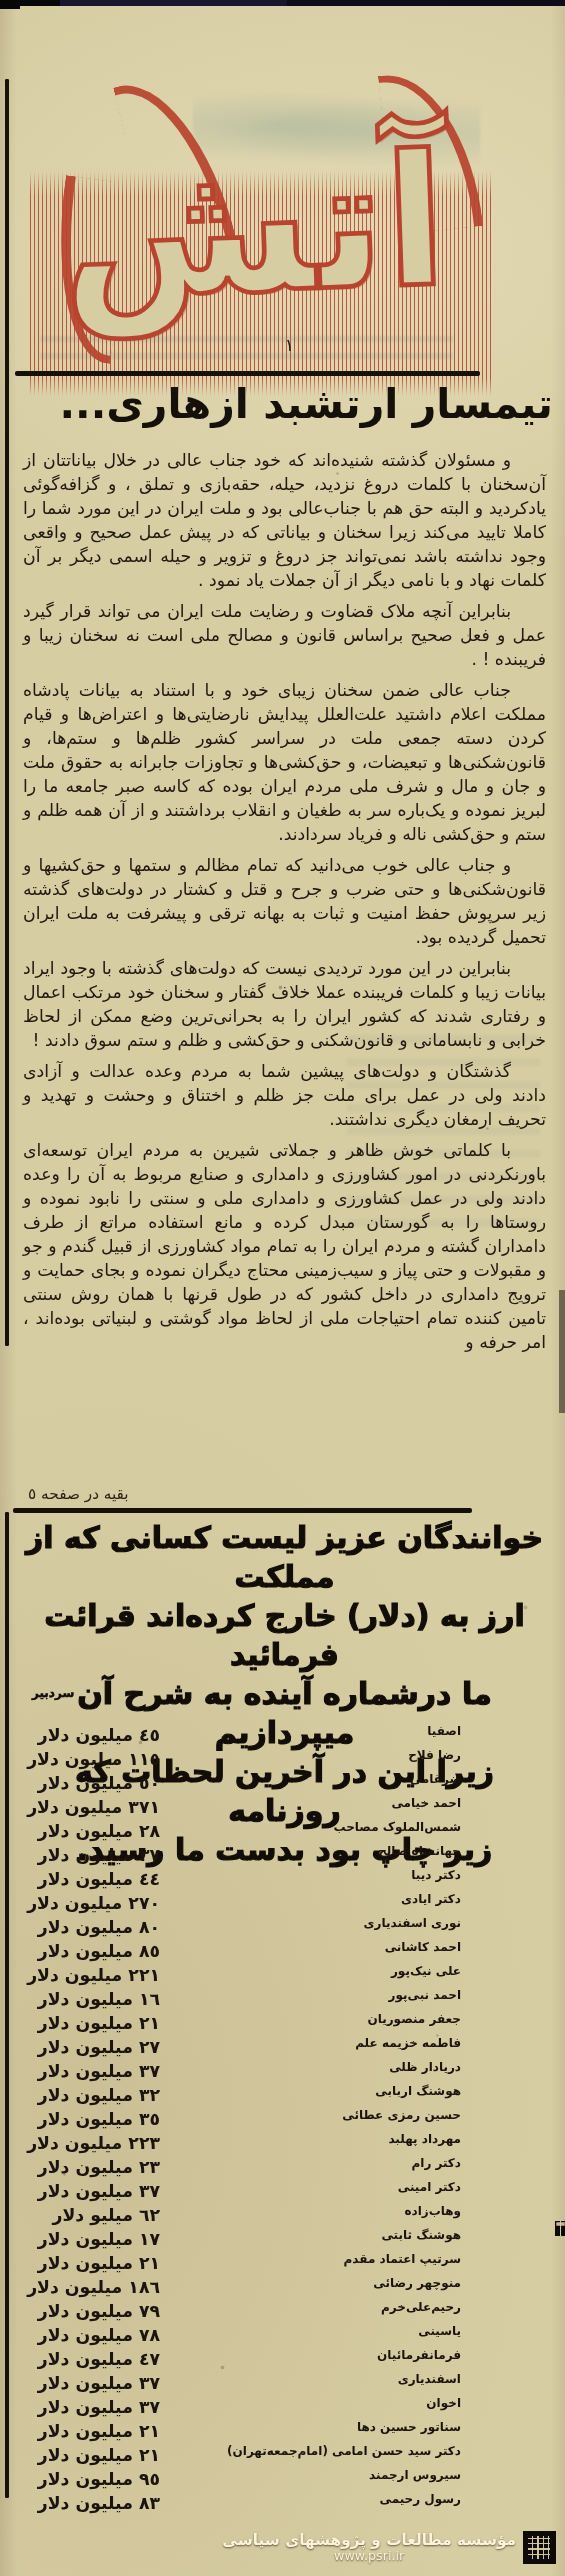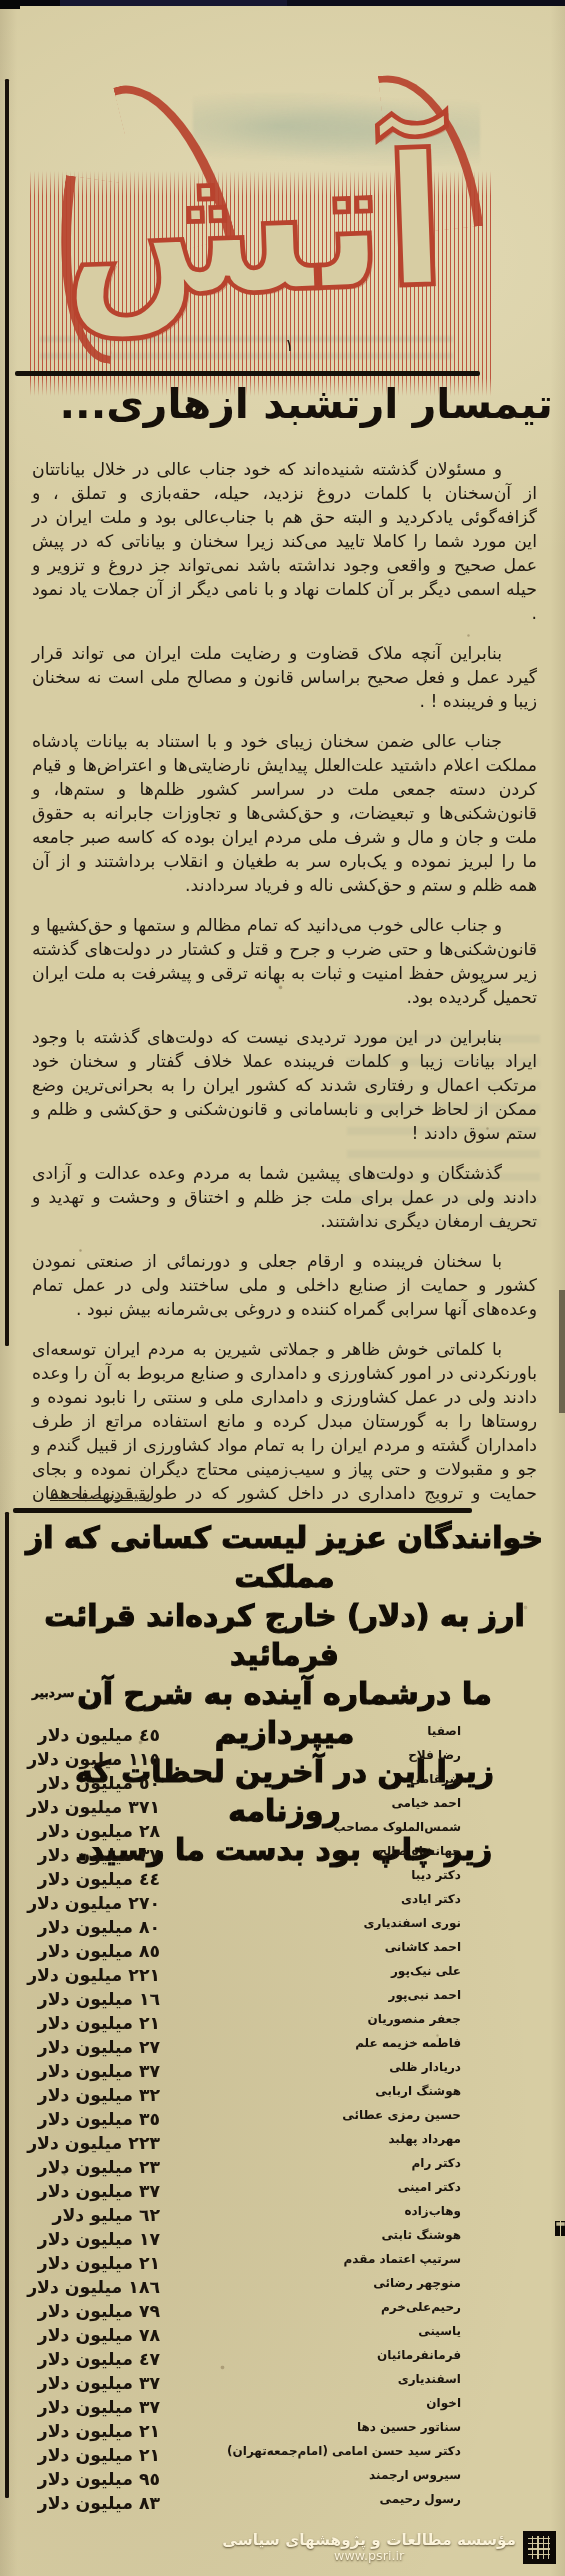--- a/index.html
+++ b/index.html
@@ -59,21 +59,21 @@
     font-size:17.3px;color:#221a10;}
   
   .hrule{position:absolute;height:4.7px;background:#15100a;border-radius:2px;}
   .r1{left:14.7px;top:371px;width:465px;}
   .r2{left:13.3px;top:1508px;width:459px;}
   
   .headline{position:absolute;right:12px;top:380px;width:539px;direction:rtl;text-align:right;
     font-size:41px;font-weight:800;color:#16100a;letter-spacing:-0.7px;}
   .body-text{position:absolute;right:12px;top:441px;width:537px;height:1064px;overflow:hidden;
     direction:rtl;text-align:justify;font-size:17.3px;line-height:24px;color:#221a11;}
-  .body-text p{margin:16px;}
+  .body-text p{margin:7px;}
   .body-text p.ind{text-indent:35px;}
   .cont-note{display:block;text-align:left;font-size:15.3px;margin-top:1.3px;color:#2a2115;}
   
   .notice{position:absolute;right:12px;top:1518px;width:537px;direction:rtl;text-align:right;color:#120d06;}
   .notice .nline{font-size:30px;line-height:39px;font-weight:700;
     -webkit-text-stroke:1.2px #120d06;text-stroke:1.2px #120d06;letter-spacing:0;text-align:center;}
   .signature{position:absolute;left:32px;top:1686px;font-size:12px;font-weight:700;
     -webkit-text-stroke:0.5px #120d06;color:#120d06;}
   
   .clist{position:absolute;right:12px;top:1724px;width:537px;}
@@ -132,25 +132,24 @@
       <p class="ind">بنابراین آنچه ملاک قضاوت و رضایت ملت ایران می تواند قرار گیرد عمل و فعل صحیح براساس قانون و مصالح ملی است نه سخنان زیبا و فریبنده ! .</p>
 
       <p class="ind">جناب عالی ضمن سخنان زیبای خود و با استناد به بیانات پادشاه مملکت اعلام داشتید علت‌العلل پیدایش نارضایتی‌ها و اعتراض‌ها و قیام کردن دسته جمعی ملت در سراسر کشور ظلم‌ها و ستم‌ها، و قانون‌شکنی‌ها و تبعیضات، و حق‌کشی‌ها و تجاوزات جابرانه به حقوق ملت و جان و مال و شرف ملی مردم ایران بوده که کاسه صبر جامعه ما را لبریز نموده و یک‌باره سر به طغیان و انقلاب برداشتند و از آن همه ظلم و ستم و حق‌کشی ناله و فریاد سردادند.</p>
 
       <p class="ind">و جناب عالی خوب می‌دانید که تمام مظالم و ستمها و حق‌کشیها و قانون‌شکنی‌ها و حتی ضرب و جرح و قتل و کشتار در دولت‌های گذشته زیر سرپوش حفظ امنیت و ثبات به بهانه ترقی و پیشرفت به ملت ایران تحمیل گردیده بود.</p>
 
       <p class="ind">بنابراین در این مورد تردیدی نیست که دولت‌های گذشته با وجود ایراد بیانات زیبا و کلمات فریبنده عملا خلاف گفتار و سخنان خود مرتکب اعمال و رفتاری شدند که کشور ایران را به بحرانی‌ترین وضع ممکن از لحاظ خرابی و نابسامانی و قانون‌شکنی و حق‌کشی و ظلم و ستم سوق دادند !</p>
 
       <p class="ind">گذشتگان و دولت‌های پیشین شما به مردم وعده عدالت و آزادی دادند ولی در عمل برای ملت جز ظلم و اختناق و وحشت و تهدید و تحریف ارمغان دیگری نداشتند.</p>
 
-      <p class="ind">با سخنان فریبنده و ارقام جعلی و دورنمائی از صنعتی نمودن کشور و حمایت از صنایع داخلی و ملی ساختند ولی در عمل تمام وعده‌های آنها سرابی گمراه کننده و دروغی بی‌شرمانه بیش نبود .</p>
 
       <p class="ind">با کلماتی خوش ظاهر و جملاتی شیرین به مردم ایران توسعه‌ای باورنکردنی در امور کشاورزی و دامداری و صنایع مربوط به آن را وعده دادند ولی در عمل کشاورزی و دامداری ملی و سنتی را نابود نموده و روستاها را به گورستان مبدل کرده و مانع استفاده مراتع از طرف دامداران گشته و مردم ایران را به تمام مواد کشاورزی از قبیل گندم و جو و مقبولات و حتی پیاز و سیب‌زمینی محتاج دیگران نموده و بجای حمایت و ترویج دامداری در داخل کشور که در طول قرنها با همان روش سنتی تامین کننده تمام احتیاجات ملی از لحاظ مواد گوشتی و لبنیاتی بوده‌اند ، امر حرفه و</p>
     </div>
-  <div class="cont-note" style="position:absolute;left:50px;top:1484px;width:147px;text-decoration:underline;" dir="rtl">بقیه در صفحه ٥</div>
+  <div class="cont-note" style="position:absolute;left:28px;top:1484px;width:147px;" dir="rtl">بقیه در صفحه ٥</div>
 
   <div class="hrule r2"></div>
 
   <div class="notice" dir="rtl">
 
       <div class="nline">خوانندگان عزیز لیست کسانی که از مملکت</div>
 
       <div class="nline">ارز به (دلار) خارج کرده‌اند قرائت فرمائید</div>
 
       <div class="nline">ما درشماره آینده به شرح آن میپردازیم</div>

